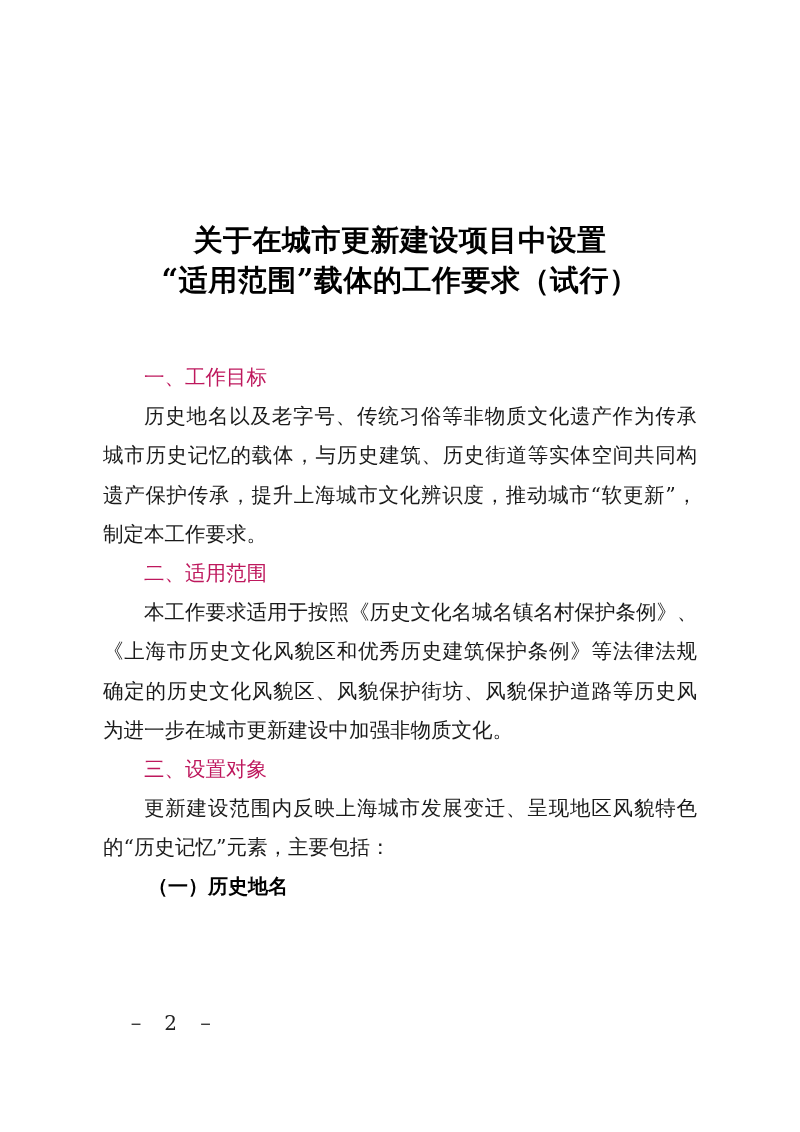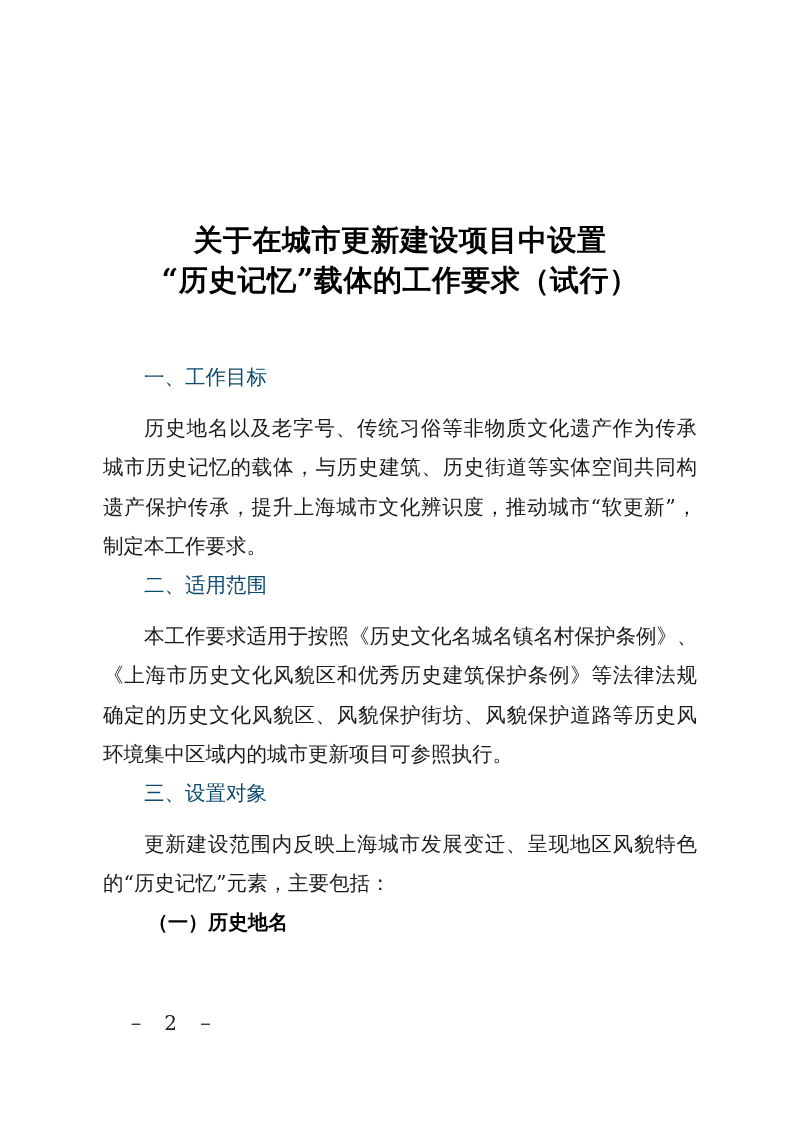--- a/index.html
+++ b/index.html
@@ -45,28 +45,28 @@
       height: 39.2px;
       line-height: 39.2px;
       font-size: 20.5px;
       white-space: nowrap;
       font-family: "DejaVu Serif", "Liberation Serif", serif;
       color: #1a1a1a;
       text-align: justify;
       text-align-last: justify;
     }
     .line.last { text-align-last: left; }
-    .line.indent { padding-left: 41px; margin-top: 12px; }
+    .line.indent { padding-left: 41px; }
     .heading {
       height: 39.2px;
       line-height: 39.2px;
       font-size: 20.5px;
       padding-left: 41px;
       font-family: "DejaVu Sans", "Liberation Sans", sans-serif;
-      color: #0c4a6e;
+      color: #be185d;
       white-space: nowrap;
     }
     .subheading {
       height: 39.2px;
       line-height: 39.2px;
       font-size: 20px;
       padding-left: 45px;
       font-family: "DejaVu Serif", "Liberation Serif", serif;
       font-weight: bold;
       color: #000000;
@@ -82,35 +82,35 @@
       letter-spacing: 6px;
       white-space: nowrap;
     }
   </style>
 </head>
 <body>
 
 <div class="page">
 
   <div class="title l1">关于在城市更新建设项目中设置</div>
-  <div class="title l2">“历史记忆”载体的工作要求（试行）</div>
+  <div class="title l2">“适用范围”载体的工作要求（试行）</div>
 
   <div class="content">
 
     <div class="heading">一、工作目标</div>
     <div class="line indent">历史地名以及老字号、传统习俗等非物质文化遗产作为传承</div>
     <div class="line">城市历史记忆的载体，与历史建筑、历史街道等实体空间共同构</div>
     <div class="line">遗产保护传承，提升上海城市文化辨识度，推动城市“软更新”，</div>
     <div class="line last">制定本工作要求。</div>
 
     <div class="heading">二、适用范围</div>
     <div class="line indent">本工作要求适用于按照《历史文化名城名镇名村保护条例》、</div>
     <div class="line">《上海市历史文化风貌区和优秀历史建筑保护条例》等法律法规</div>
     <div class="line">确定的历史文化风貌区、风貌保护街坊、风貌保护道路等历史风</div>
-    <div class="line last">环境集中区域内的城市更新项目可参照执行。</div>
+    <div class="line last">为进一步在城市更新建设中加强非物质文化。</div>
 
     <div class="heading">三、设置对象</div>
     <div class="line indent">更新建设范围内反映上海城市发展变迁、呈现地区风貌特色</div>
     <div class="line last">的“历史记忆”元素，主要包括：</div>
     <div class="subheading">（一）历史地名</div>
 
   </div>
 
   <div class="page-number">－ 2 －</div>
 

